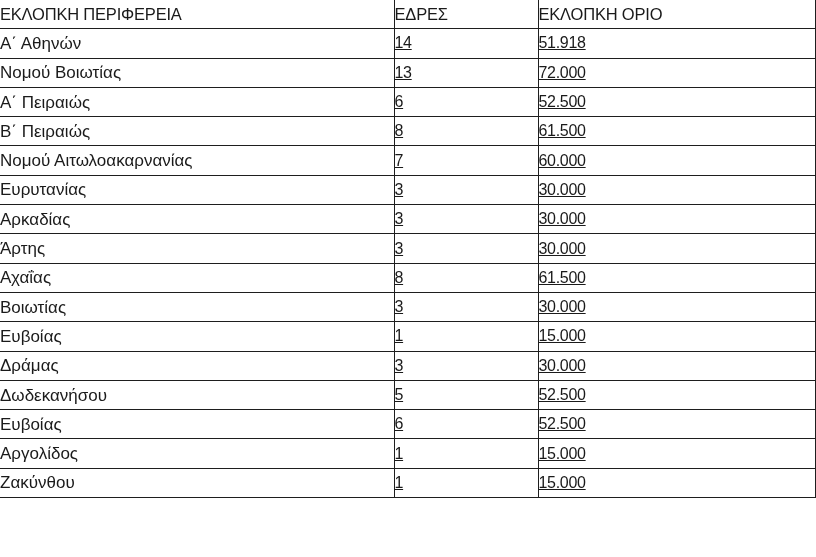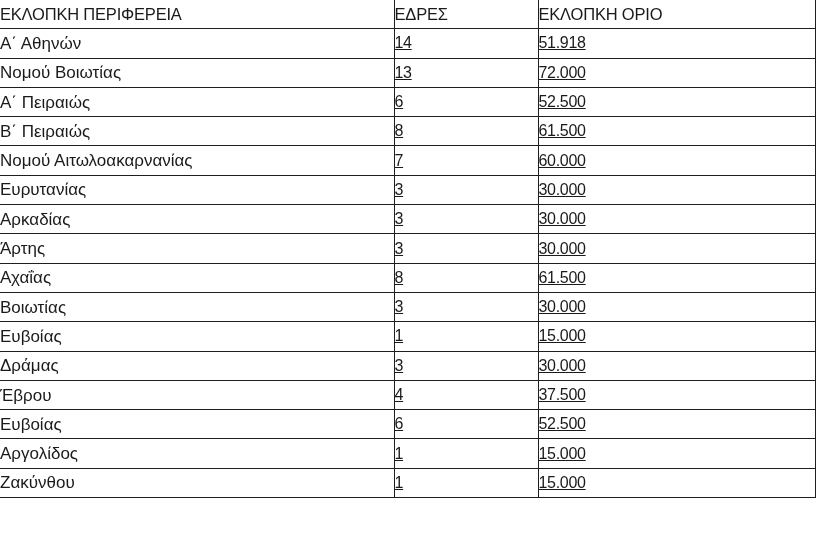--- a/index.html
+++ b/index.html
@@ -120,23 +120,23 @@
       <td>Ευβοίας</td>
       <td class="num">1</td>
       <td class="num">15.000</td>
     </tr>
     <tr>
       <td>Δράμας</td>
       <td class="num">3</td>
       <td class="num">30.000</td>
     </tr>
     <tr>
-      <td>Έβρου</td>
-      <td class="num">4</td>
-      <td class="num">37.500</td>
+      <td>Δωδεκανήσου</td>
+      <td class="num">5</td>
+      <td class="num">52.500</td>
     </tr>
     <tr>
       <td>Ευβοίας</td>
       <td class="num">6</td>
       <td class="num">52.500</td>
     </tr>
     <tr>
       <td>Αργολίδος</td>
       <td class="num">1</td>
       <td class="num">15.000</td>

